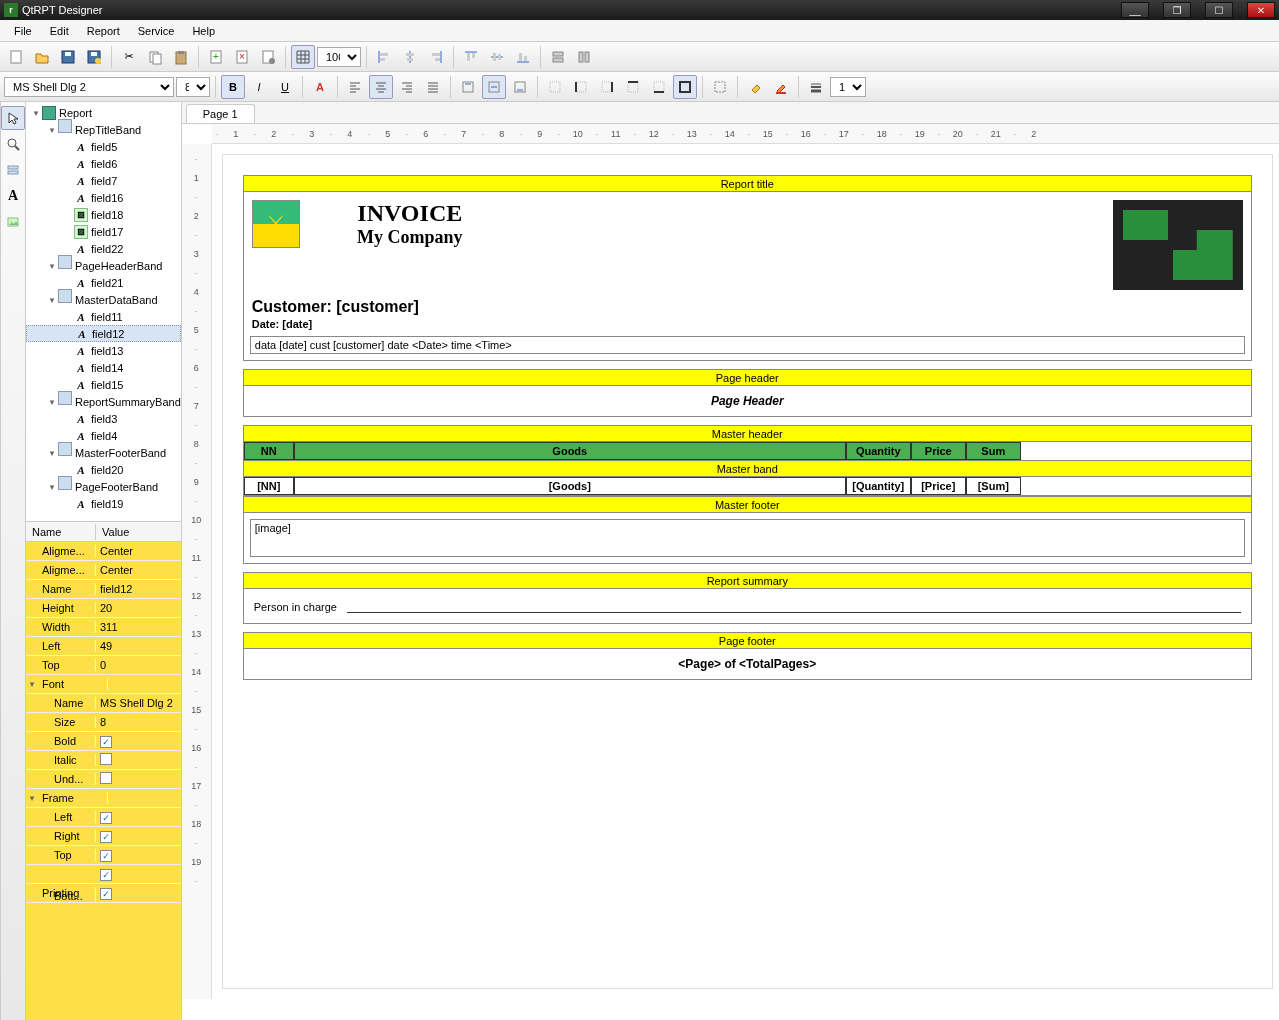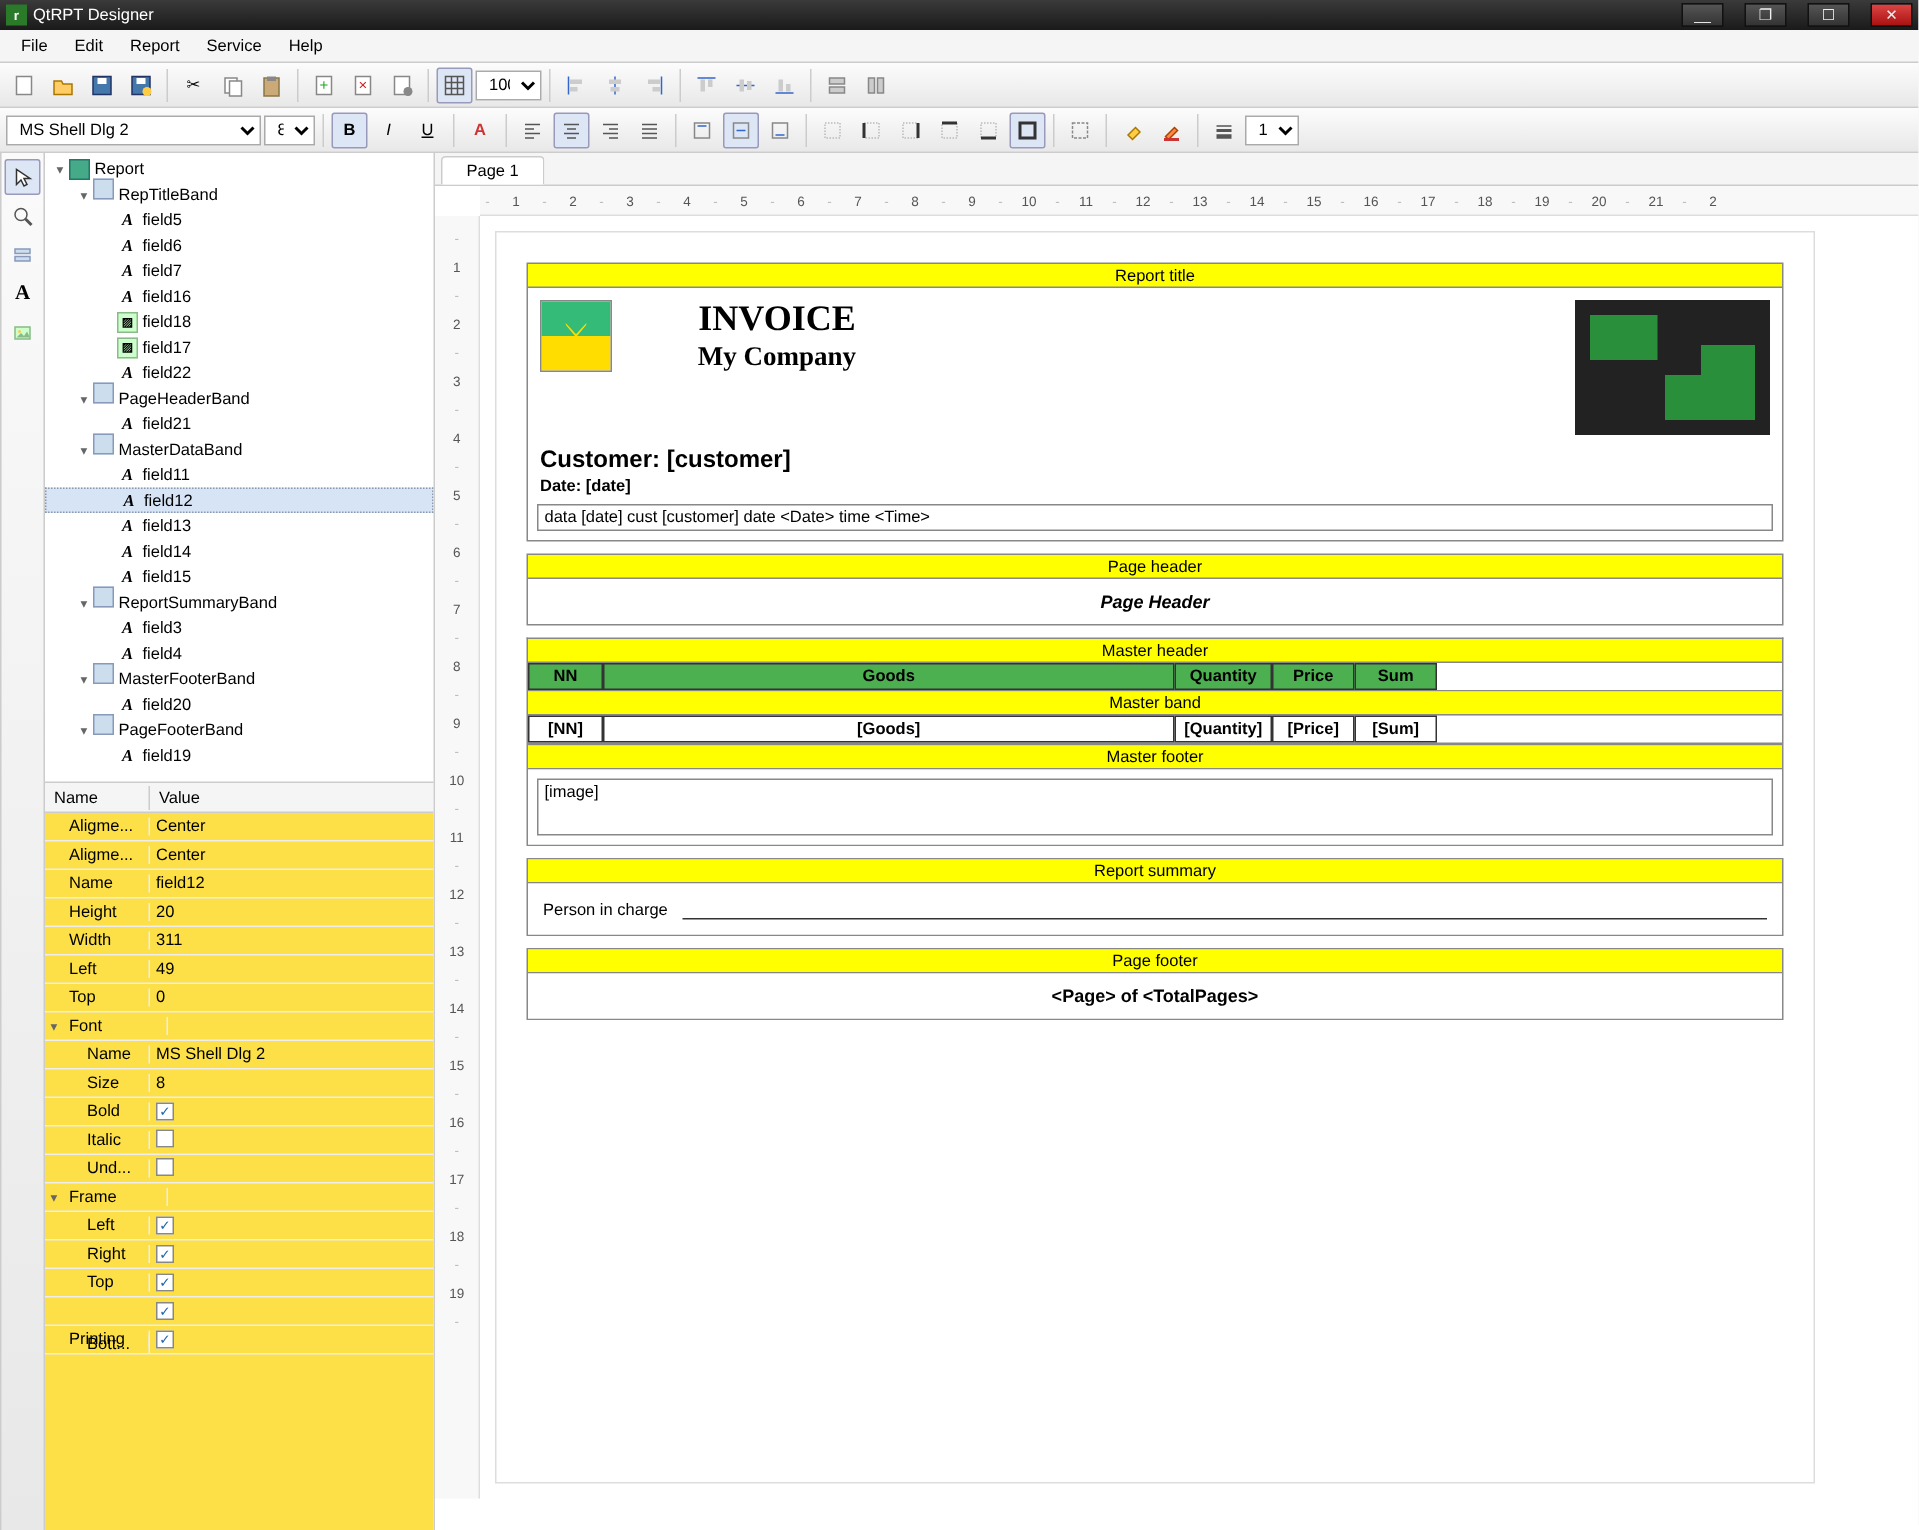--- a/index.html
+++ b/index.html
@@ -54,21 +54,21 @@
 .canvas-area { flex:1; display:flex; flex-direction:column; background:#fff; }
 .tabs { height:22px; background:#f5f5f5; border-bottom:1px solid #ccc; display:flex; align-items:flex-end; padding-left:4px; }
 .tab { padding:3px 16px; background:#fff; border:1px solid #ccc; border-bottom:none; border-radius:3px 3px 0 0; font-size:11px; }
 .canvas-scroll { flex:1; overflow:auto; position:relative; background:#fff; }
 .ruler-h { height:20px; background:#f8f8f8; border-bottom:1px solid #ddd; position:relative; margin-left:30px; display:flex; align-items:center; font-size:9px; color:#555; }
 .ruler-h .tick { position:relative; width:38px; text-align:center; }
 .ruler-h .dash { color:#bbb; }
 .canvas-body { display:flex; }
 .ruler-v { width:30px; background:#f8f8f8; border-right:1px solid #ddd; display:flex; flex-direction:column; align-items:center; font-size:9px; color:#555; padding-top:10px; }
 .ruler-v .vtick { height:38px; display:flex; align-items:center; }
-.page { width:880px; background:#fff; margin:10px; border:1px solid #ddd; padding:20px 20px 300px; }
+.page { width:1051px; background:#fff; margin:10px; border:1px solid #ddd; padding:20px 20px 300px; }
 
 .band { border:1px solid #888; margin-bottom:8px; }
 .band-title { background:#ffff00; text-align:center; font-size:11px; height:16px; line-height:16px; border-bottom:1px solid #888; }
 .band-body { padding:4px; background:#fff; min-height:18px; }
 
 .invoice-top { display:flex; align-items:flex-start; gap:10px; padding:4px; }
 .flag { width:48px; height:48px; border:1px solid #888; background:linear-gradient(to bottom,#3b7 50%,#fd0 50%); display:flex; align-items:center; justify-content:center; font-size:22px; color:#fd0; }
 .inv-txt { text-align:center; }
 .inv-txt h1 { font-size:24px; font-weight:bold; font-family:serif; }
 .inv-txt h2 { font-size:18px; font-weight:bold; font-family:serif; }

